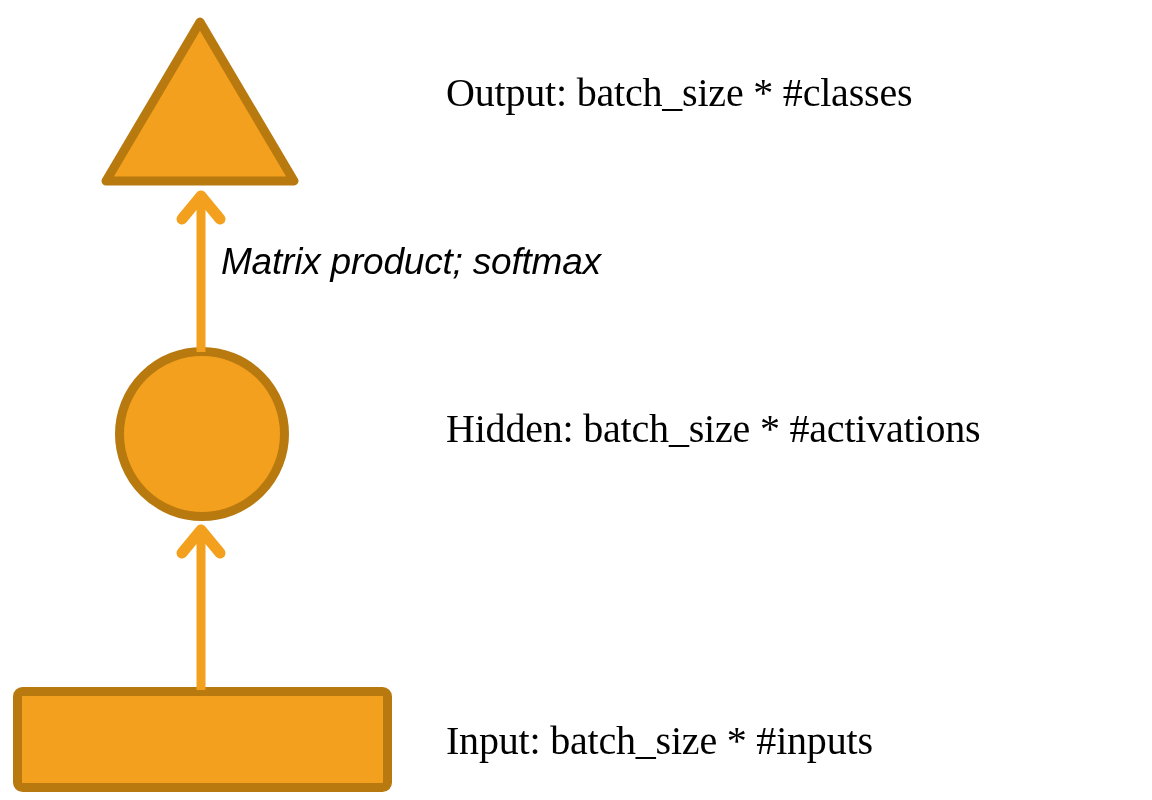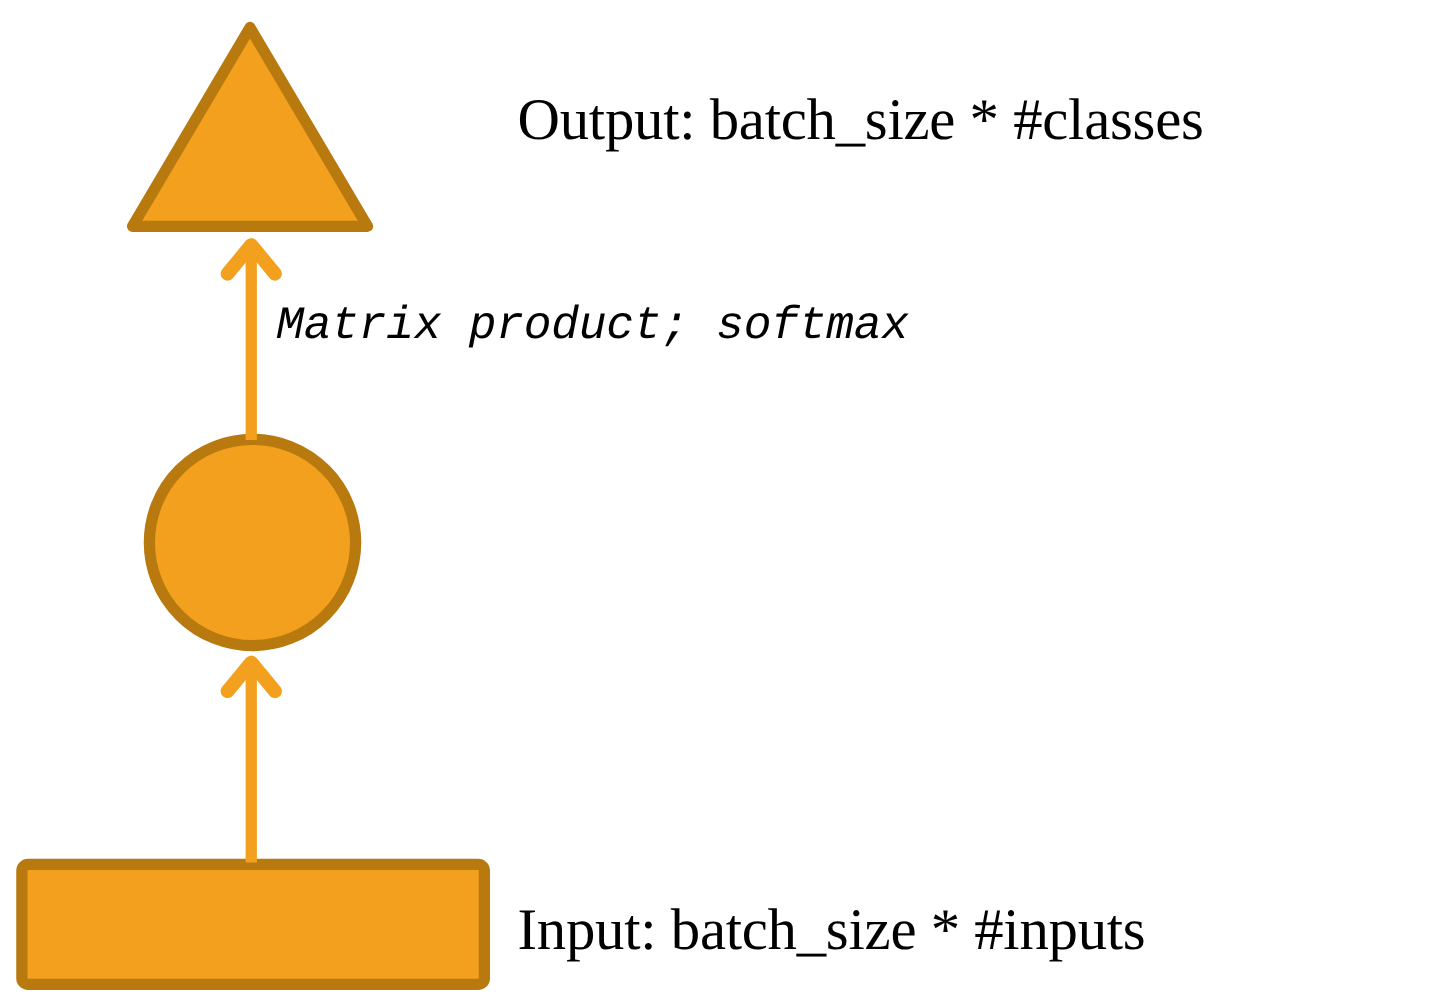--- a/index.html
+++ b/index.html
@@ -24,29 +24,30 @@
     top: 0;
     width: 1152px;
     height: 800px;
     display: block;
   }
   .layer-label {
     position: absolute;
     font-family: "Liberation Serif", "DejaVu Serif", serif;
     font-weight: 400;
     font-style: normal;
-    font-size: 47px;
+    font-size: 40px;
     line-height: 1.0;
     color: #000000;
     white-space: nowrap;
     letter-spacing: -0.2px;
+    margin-left: 32px;
   }
   .edge-label {
     position: absolute;
-    font-family: Liberation Mono, monospace;
+    font-family: Liberation Sans, sans-serif;
     font-style: italic;
     font-weight: 400;
     font-size: 37px;
     line-height: 1.0;
     color: #000000;
     white-space: nowrap;
     letter-spacing: -0.2px;
   }
   #label-output  { left: 414px; top: 73px;  }
   #label-hidden  { left: 414px; top: 409px; }
@@ -73,19 +74,20 @@
     <g>
       <line x1="201" y1="352" x2="201" y2="197" stroke="#F2A01E" stroke-width="9" stroke-linecap="butt"></line>
       <polyline points="182,219 201,196 220,219" fill="none" stroke="#F2A01E" stroke-width="11" stroke-linecap="round" stroke-linejoin="round"></polyline>
     </g>
 
     <polygon points="200,22 294,181 106,181" fill="#F2A01E" stroke="#B8790F" stroke-width="9" stroke-linejoin="round"></polygon>
   </svg>
 
   <div class="layer-label" id="label-output">Output: batch_size * #classes</div>
 
+  <div class="layer-label" id="label-hidden">Hidden: batch_size * #activations</div>
 
   <div class="layer-label" id="label-input">Input: batch_size * #inputs</div>
 
   <div class="edge-label" id="label-edge-top">Matrix product; softmax</div>
 
 
 </div>
 
 </body></html>

